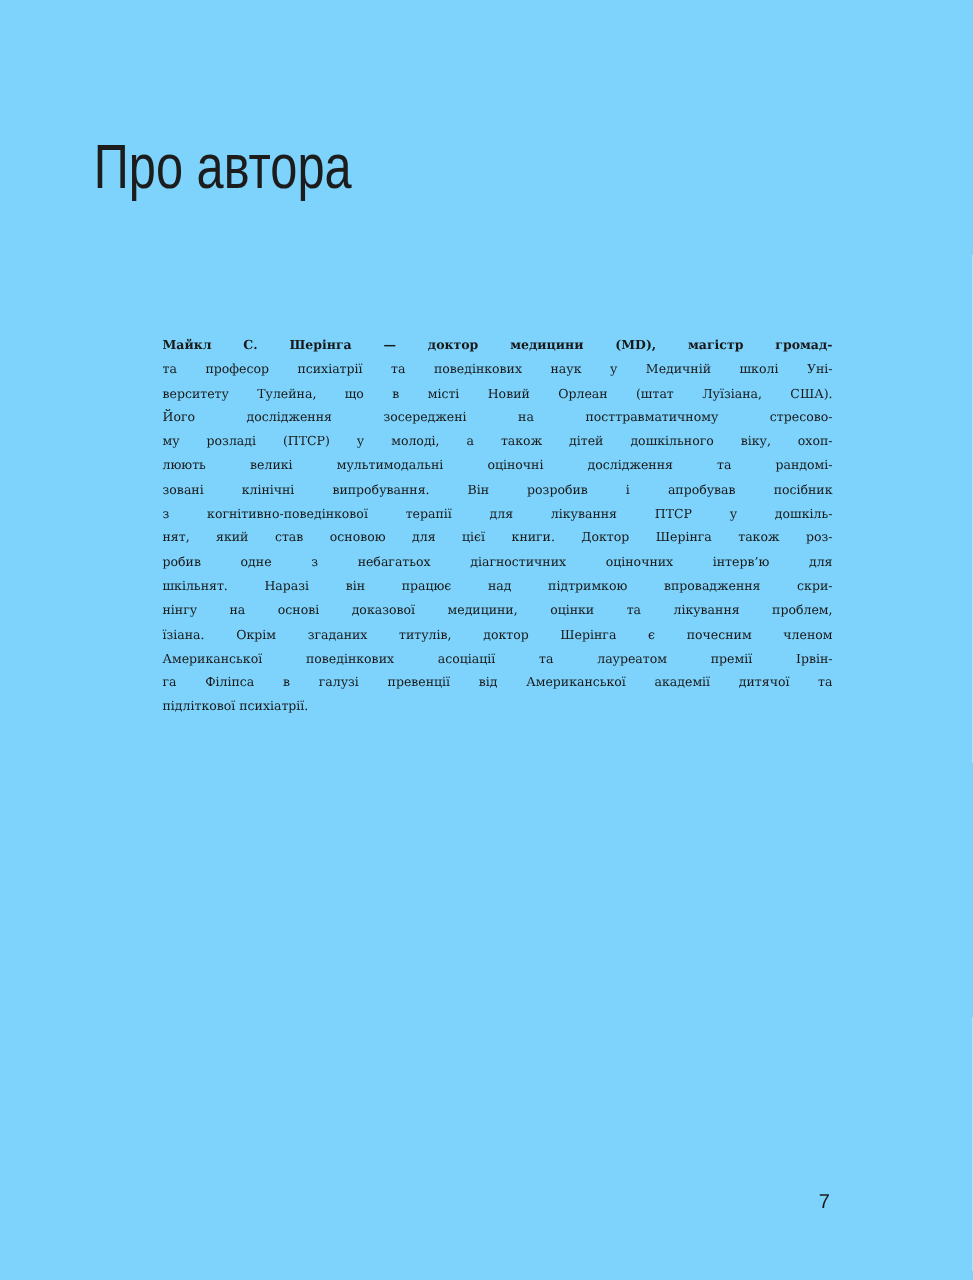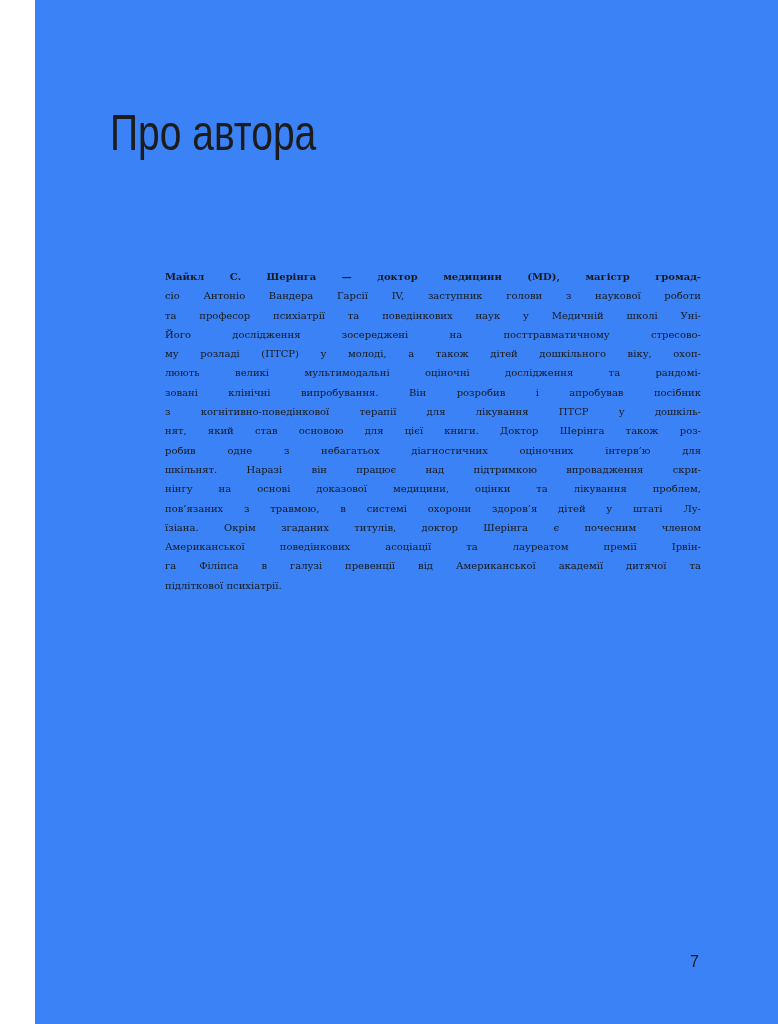--- a/index.html
+++ b/index.html
@@ -9,22 +9,21 @@
   body {
     width: 778px;
     height: 1024px;
     background: #ffffff;
     position: relative;
     overflow: hidden;
   }
   .page {
     position: absolute;
     inset: 0;
-    background: #3b82f6;
-    margin-left: 35px;
+    background: #7dd3fc;
   }
   .title {
     position: absolute;
     left: 75px;
     top: 108px;
     margin: 0;
     font-family: "Liberation Sans", sans-serif;
     font-weight: 400;
     font-size: 50px;
     line-height: 1;
@@ -67,32 +66,31 @@
 </style>
 </head>
 <body>
 
 <div class="page">
 
   <h1 class="title">Про автора</h1>
 
   <div class="body-text">
     <div class="line"><b>Майкл С. Шерінга — доктор медицини (MD), магістр громад-</b></div>
-    <div class="line">сіо Антоніо Вандера Гарсії IV, заступник голови з наукової роботи</div>
     <div class="line">та професор психіатрії та поведінкових наук у Медичній школі Уні-</div>
+    <div class="line">верситету Тулейна, що в місті Новий Орлеан (штат Луїзіана, США).</div>
     <div class="line">Його дослідження зосереджені на посттравматичному стресово-</div>
     <div class="line">му розладі (ПТСР) у молоді, а також дітей дошкільного віку, охоп-</div>
     <div class="line">люють великі мультимодальні оціночні дослідження та рандомі-</div>
     <div class="line">зовані клінічні випробування. Він розробив і апробував посібник</div>
     <div class="line">з когнітивно-поведінкової терапії для лікування ПТСР у дошкіль-</div>
     <div class="line">нят, який став основою для цієї книги. Доктор Шерінга також роз-</div>
     <div class="line">робив одне з небагатьох діагностичних оціночних інтерв’ю для</div>
     <div class="line">шкільнят. Наразі він працює над підтримкою впровадження скри-</div>
     <div class="line">нінгу на основі доказової медицини, оцінки та лікування проблем,</div>
-    <div class="line">пов’язаних з травмою, в системі охорони здоров’я дітей у штаті Лу-</div>
     <div class="line">їзіана. Окрім згаданих титулів, доктор Шерінга є почесним членом</div>
     <div class="line">Американської поведінкових асоціації та лауреатом премії Ірвін-</div>
     <div class="line">га Філіпса в галузі превенції від Американської академії дитячої та</div>
     <div class="line last">підліткової психіатрії.</div>
   </div>
 
   <div class="folio">7</div>
 
 </div>
 

